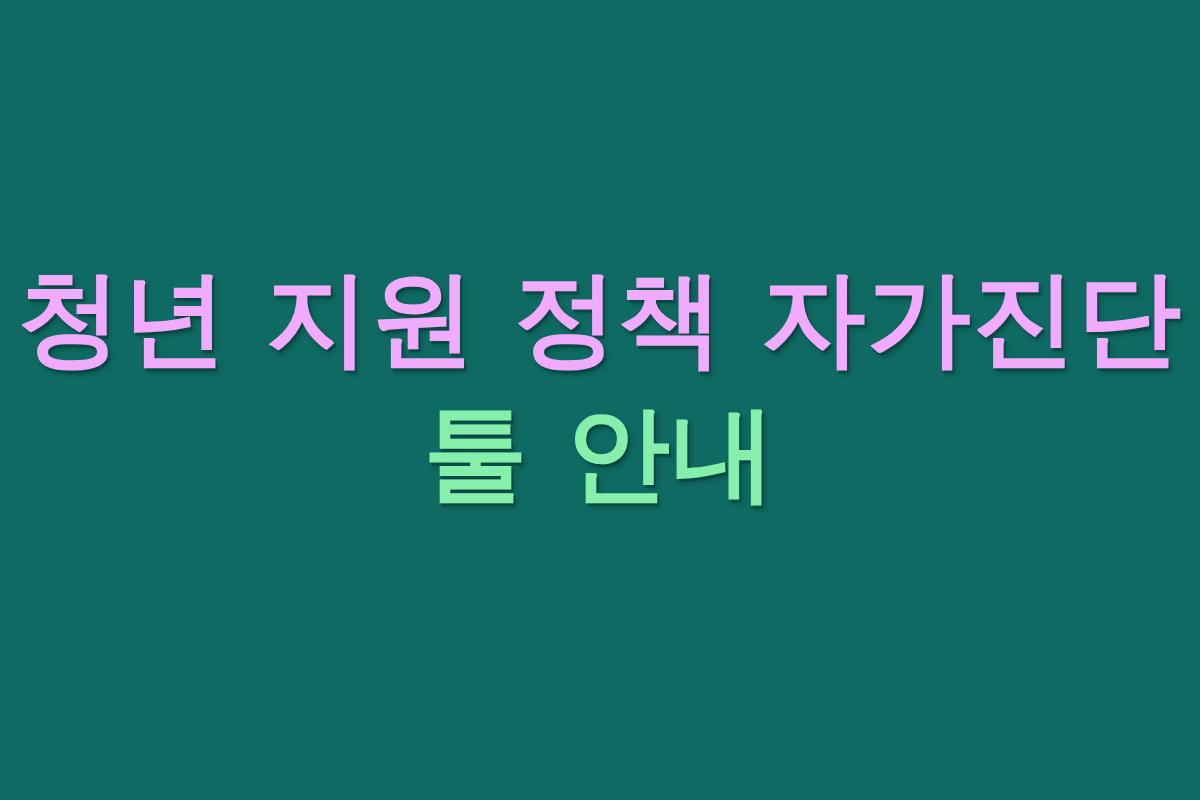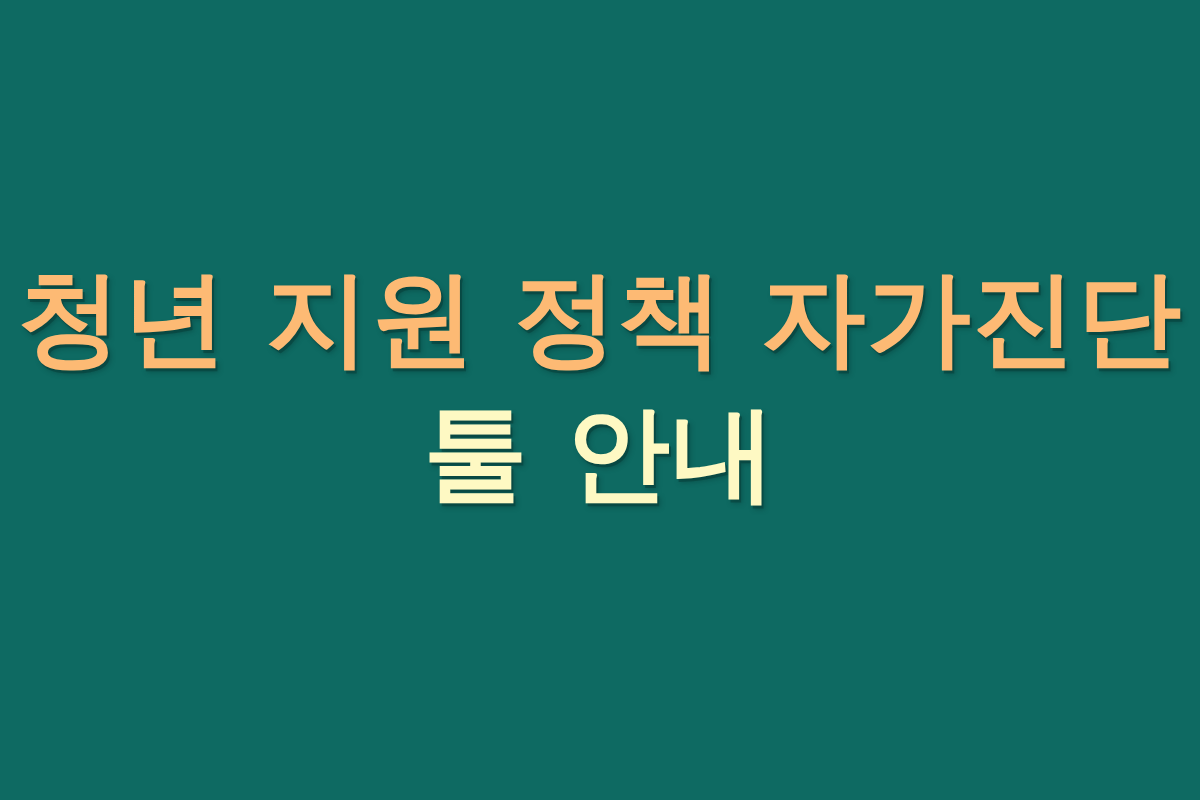--- a/index.html
+++ b/index.html
@@ -62,19 +62,19 @@
     font-size: 104px;
   }
 </style>
 </head>
 <body>
 
 <div id="banner-card" style="background: rgb(14, 106, 98);">
 
   <div id="title-block">
 
-    <span class="title-line title-line--primary" style="color: #fdba74;">청년 지원 정책 자가진단</span>
+    <span class="title-line title-line--primary" style="color: #f0abfc;">청년 지원 정책 자가진단</span>
 
-    <span class="title-line title-line--secondary" style="color: #fef9c3;">툴 안내</span>
+    <span class="title-line title-line--secondary" style="color: #86efac;">툴 안내</span>
 
   </div>
 
 </div>
 
 </body></html>

